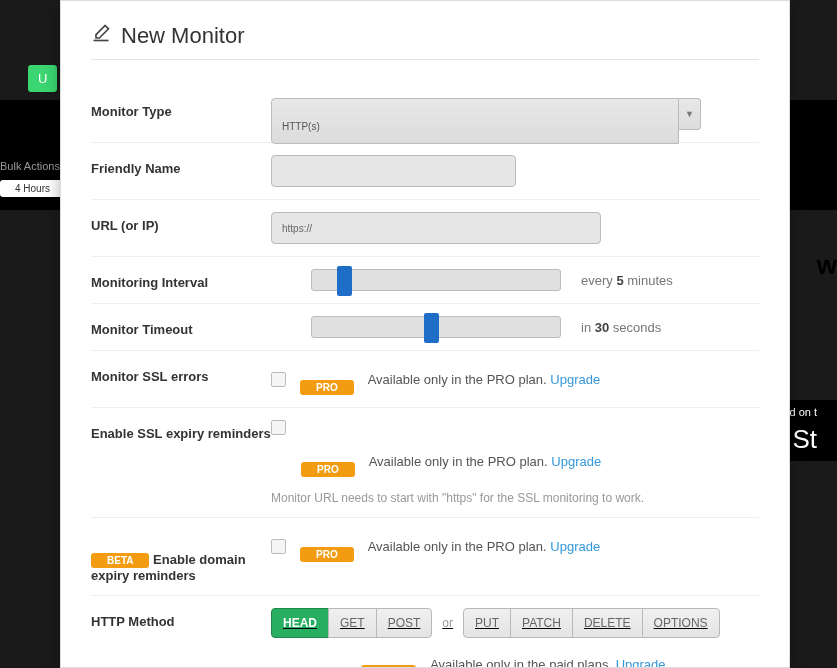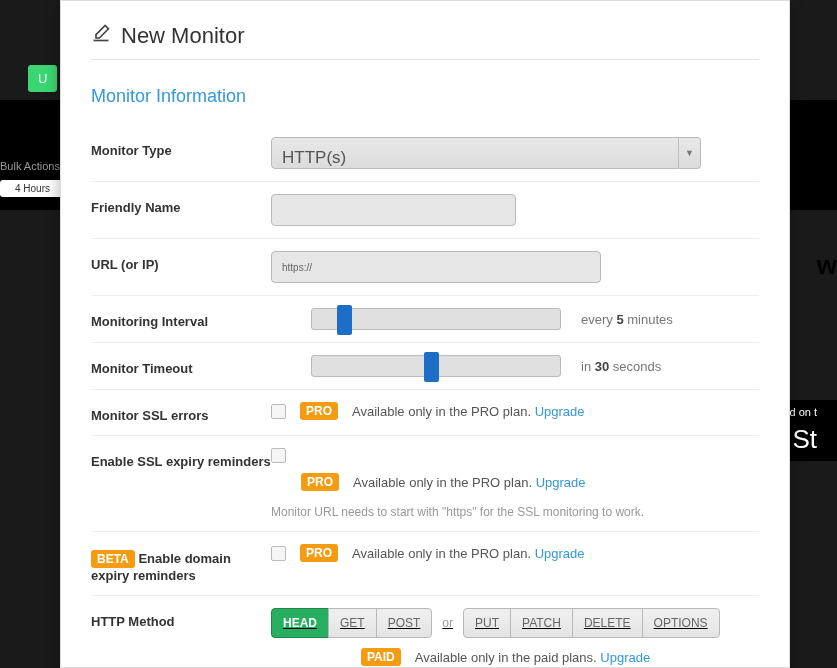--- a/index.html
+++ b/index.html
@@ -80,22 +80,22 @@
 .select-wrap {
   display: flex;
   width: 430px;
   height: 32px;
 }
 .select-main {
   flex: 1;
   background: linear-gradient(#e8e8e8,#dcdcdc);
   border: 1px solid #bbb;
   border-radius: 4px 0 0 4px;
-  padding: 10px 10px;
-  font-size: 17px;
+  padding: 22px 10px;
+  font-size: 10px;
   color: #555;
   text-align: left;
   cursor: pointer;
 }
 .select-caret {
   width: 22px;
   background: linear-gradient(#e8e8e8,#dcdcdc);
   border: 1px solid #bbb;
   border-left: none;
   border-radius: 0 4px 4px 0;
@@ -144,24 +144,25 @@
   width: 15px; height: 15px;
   border: 1px solid #bbb;
   background: #f5f5f5;
   border-radius: 2px;
   cursor: pointer;
 }
 .badge {
   display: inline-block;
   background: #f39c12;
   color: #fff;
-  font-size: 12px;
+  font-size: 10px;
   font-weight: bold;
-  padding: 2px 6px;
+  padding: 2px 16px;
   border-radius: 3px;
+  margin-top: 17px;
 }
 .badge.beta { background: #f39c12; }
 .pro-text { font-size: 13px; color: #555; }
 .upgrade-link { color: #3498db; cursor: pointer; font-size: 13px; }
 .hint-text { font-size: 12px; color: #999; width: 100%; margin-top: 4px; }
 .method-row { display: flex; align-items: center; gap: 10px; text-decoration: underline; }
 .btn-group { display: flex; }
 .btn-group .btn {
   border: 1px solid #b8b8b8;
   background: linear-gradient(#f0f0f0,#e4e4e4);
@@ -200,21 +201,20 @@
   <div class="modal-title">
     <span>
       <svg viewBox="0 0 24 24" fill="none" stroke="#444" stroke-width="2">
         <path d="M17 3l4 4-11 11H6v-4L17 3z"></path>
         <path d="M3 21h18"></path>
       </svg>
     </span>
     <span>New Monitor</span>
   </div>
 
-  <div class="section-title">Monitor Information</div>
 
   <div class="form-row">
     <div class="form-label">Monitor Type</div>
     <div class="form-control-area">
       <div class="select-wrap">
         <button class="select-main">HTTP(s)</button>
         <button class="select-caret">▼</button>
       </div>
     </div>
   </div>

